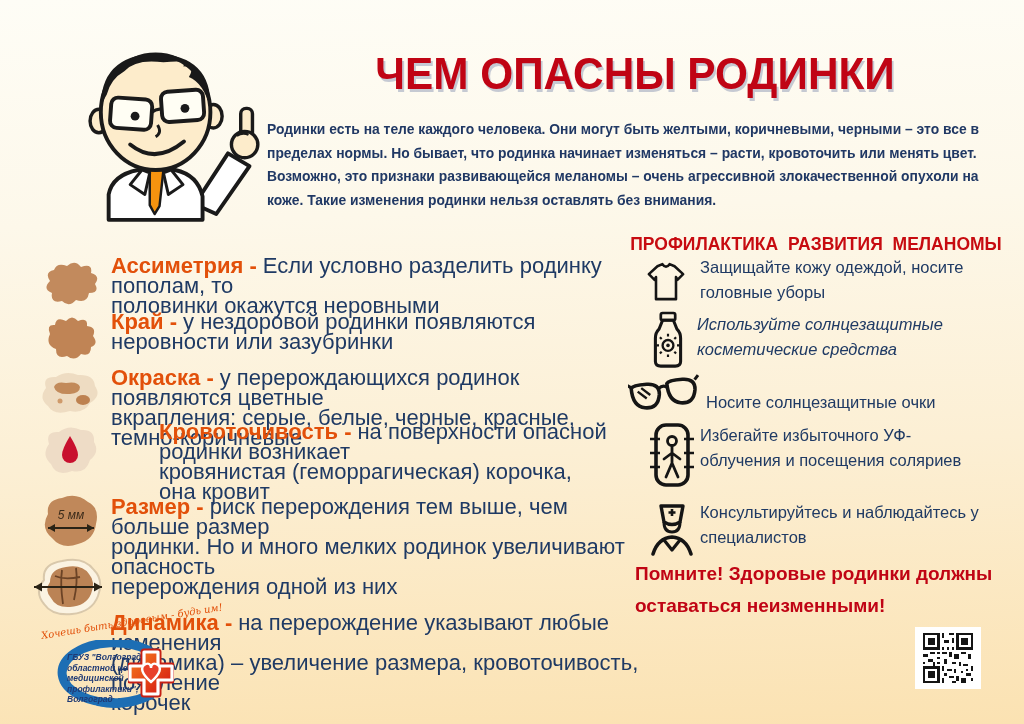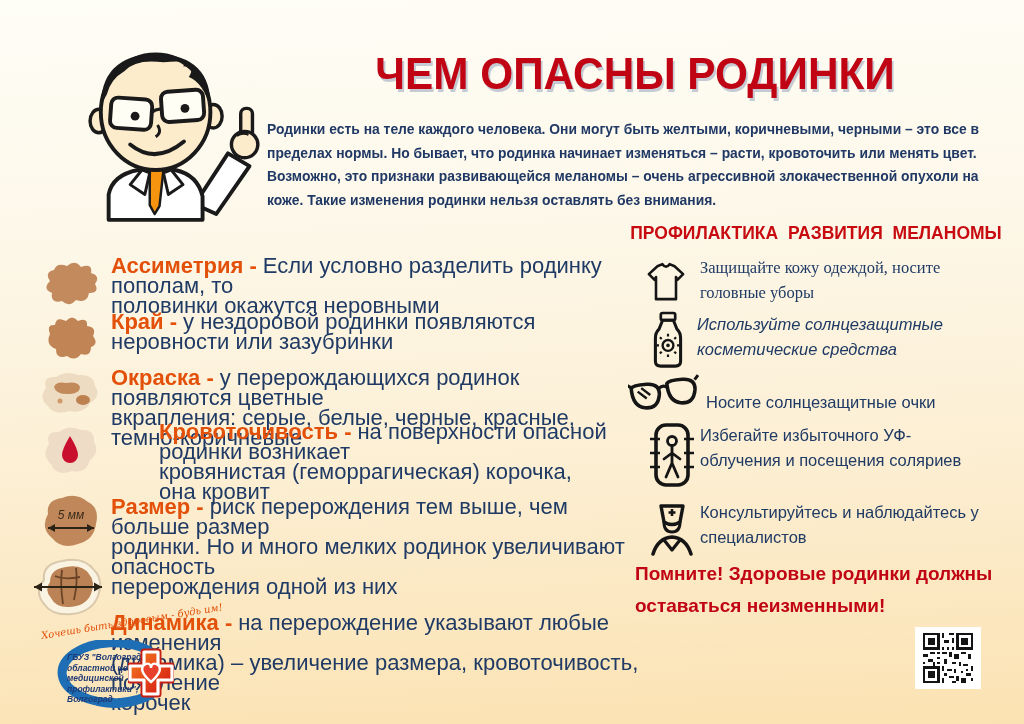--- a/index.html
+++ b/index.html
@@ -22,21 +22,21 @@
     line-height:23.5px; white-space:pre-line;
     transform:scaleX(.895); transform-origin:left top;
   }
   .mascot { position:absolute; left:48px; top:24px; width:225px; height:200px; }
   
   .col-heading {
     position:absolute; font-size:17.5px; font-weight:bold; color:#c70b10;
     text-align:center; white-space:nowrap;
   }
   .heading-left  { left:50px;  top:233px; width:560px; }
-  .heading-right { left:630px; top:223px; width:372px; word-spacing:5px; }
+  .heading-right { left:630px; top:234px; width:372px; word-spacing:5px; }
   
   .sym-text {
     position:absolute; left:111px; width:530px;
     font-size:22px; color:#1f3a64; line-height:20px; white-space:pre-line;
   }
   .term { color:#e2500a; font-weight:bold; margin-right:6px; }
   .sym-icon { position:absolute; }
   
   .prev-text {
     position:absolute; left:700px; width:315px;
@@ -156,21 +156,21 @@
     <path d="M6,31 L74,31" stroke="#2a2316" stroke-width="2"></path>
     <path d="M6,31 l8,-4.5 v9 Z M74,31 l-8,-4.5 v9 Z" fill="#2a2316"></path>
   </svg>
   <div class="sym-text" style="top:565px;margin-top:48px;"><span class="term">Динамика -</span><span>на перерождение указывают любые изменения
 (динамика) – увеличение размера, кровоточивость, появление
 корочек</span></div>
 
   <svg class="prev-icon" style="left:646px; top:256px;" width="40" height="52" viewBox="0 0 56 54">
     <path d="M16,5 L23,2 Q28,9 33,2 L40,5 L52,16 L44,24 L42,20 L42,51 L14,51 L14,20 L12,24 L4,16 Z" fill="none" stroke="#151515" stroke-width="3.6" stroke-linejoin="round"></path>
   </svg>
-  <div class="prev-text" style="top:255px;font-family:Liberation Serif, serif;"><span>Защищайте кожу одеждой, носите
+  <div class="prev-text" style="top:255px;"><span>Защищайте кожу одеждой, носите
 головные уборы</span></div>
 
   <svg class="prev-icon" style="left:650px; top:311px;" width="36" height="58" viewBox="0 0 40 64">
     <rect x="12" y="2" width="16" height="8" rx="2" fill="none" stroke="#151515" stroke-width="3"></rect>
     <path d="M14,10 L26,10 L30,20 Q34,24 34,30 L34,56 Q34,61 28,61 L12,61 Q6,61 6,56 L6,30 Q6,24 10,20 Z" fill="none" stroke="#151515" stroke-width="3.4" stroke-linejoin="round"></path>
     <circle cx="20" cy="38" r="6" fill="none" stroke="#151515" stroke-width="2.6"></circle>
     <path d="M20,28 v-3 M20,48 v3 M10,38 h-3 M30,38 h3 M13,31 l-2,-2 M27,31 l2,-2 M13,45 l-2,2 M27,45 l2,2" stroke="#151515" stroke-width="2.4"></path>
     <circle cx="20" cy="38" r="2" fill="#151515"></circle>
   </svg>
   <div class="prev-text" style="top:312px; left:697px;font-style:italic;"><span>Используйте солнцезащитные

